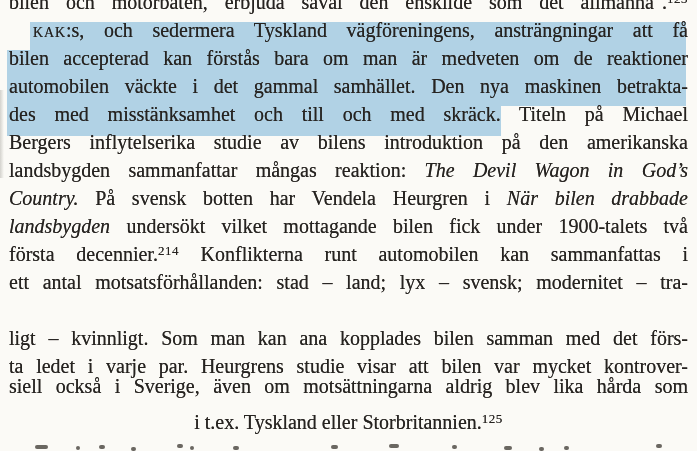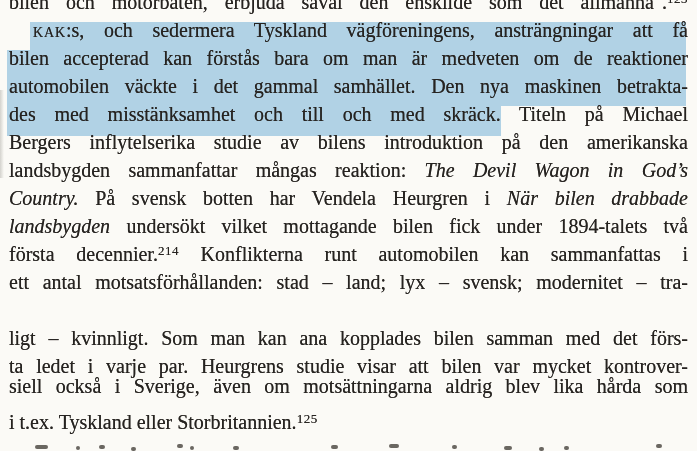--- a/index.html
+++ b/index.html
@@ -19,21 +19,21 @@
   .hl.r3{left:7px;top:78px;width:679px;height:28px;}
   .hl.r4{left:7px;top:106px;width:494px;height:30px;}
   
   .line{
     position:absolute;left:9px;width:679px;height:28px;
     line-height:28px;font-size:20px;z-index:1;
     text-shadow:0 0 0.6px rgba(38,35,32,0.75);
     white-space:pre-wrap;
   }
   .j{text-align:justify;text-align-last:justify;}
-  .left{text-align:left;}
+  .left{text-align:center;}
   .indent{text-indent:24px;}
   .it{font-style:italic;}
   .sc{font-size:14px;letter-spacing:0.9px;}
   .fn{font-size:13px;line-height:0;vertical-align:6px;letter-spacing:0.5px;text-shadow:0 0 0.4px rgba(38,35,32,0.7);}
   
   .smudge{position:absolute;left:0;top:90px;width:4px;height:88px;z-index:2;
     background:linear-gradient(to right,rgba(110,108,100,0.28),rgba(110,108,100,0));}
   .frag{position:absolute;height:4px;background:#3a362f;border-radius:2px;opacity:.75;z-index:1;}
 </style>
 </head>
@@ -57,21 +57,21 @@
   <div class="line j" style="top:72px"><span>automobilen väckte i det gammal samhället. Den nya maskinen betrakta-</span></div>
 
   <div class="line j" style="top:100px"><span>des med misstänksamhet och till och med skräck.</span><span> Titeln på Michael</span></div>
 
   <div class="line j" style="top:128px"><span>Bergers inflytelserika studie av bilens introduktion på den amerikanska</span></div>
 
   <div class="line j" style="top:156px"><span>landsbygden sammanfattar mångas reaktion: </span><span class="it">The Devil Wagon in God’s</span></div>
 
   <div class="line j" style="top:184px"><span class="it">Country.</span><span> På svensk botten har Vendela Heurgren i </span><span class="it">När bilen drabbade</span></div>
 
-  <div class="line j" style="top:212px"><span class="it">landsbygden</span><span> undersökt vilket mottagande bilen fick under 1894-talets två</span></div>
+  <div class="line j" style="top:212px"><span class="it">landsbygden</span><span> undersökt vilket mottagande bilen fick under 1900-talets två</span></div>
 
   <div class="line j" style="top:240px"><span>första decennier.</span><sup class="fn">214</sup><span> Konflikterna runt automobilen kan sammanfattas i</span></div>
 
   <div class="line j" style="top:268px"><span>ett antal motsatsförhållanden: stad – land; lyx – svensk; modernitet – tra-</span></div>
 
 
   <div class="line j" style="top:324px"><span>ligt – kvinnligt. Som man kan ana kopplades bilen samman med det förs-</span></div>
 
   <div class="line j" style="top:352px"><span>ta ledet i varje par. Heurgrens studie visar att bilen var mycket kontrover-</span></div>
 

